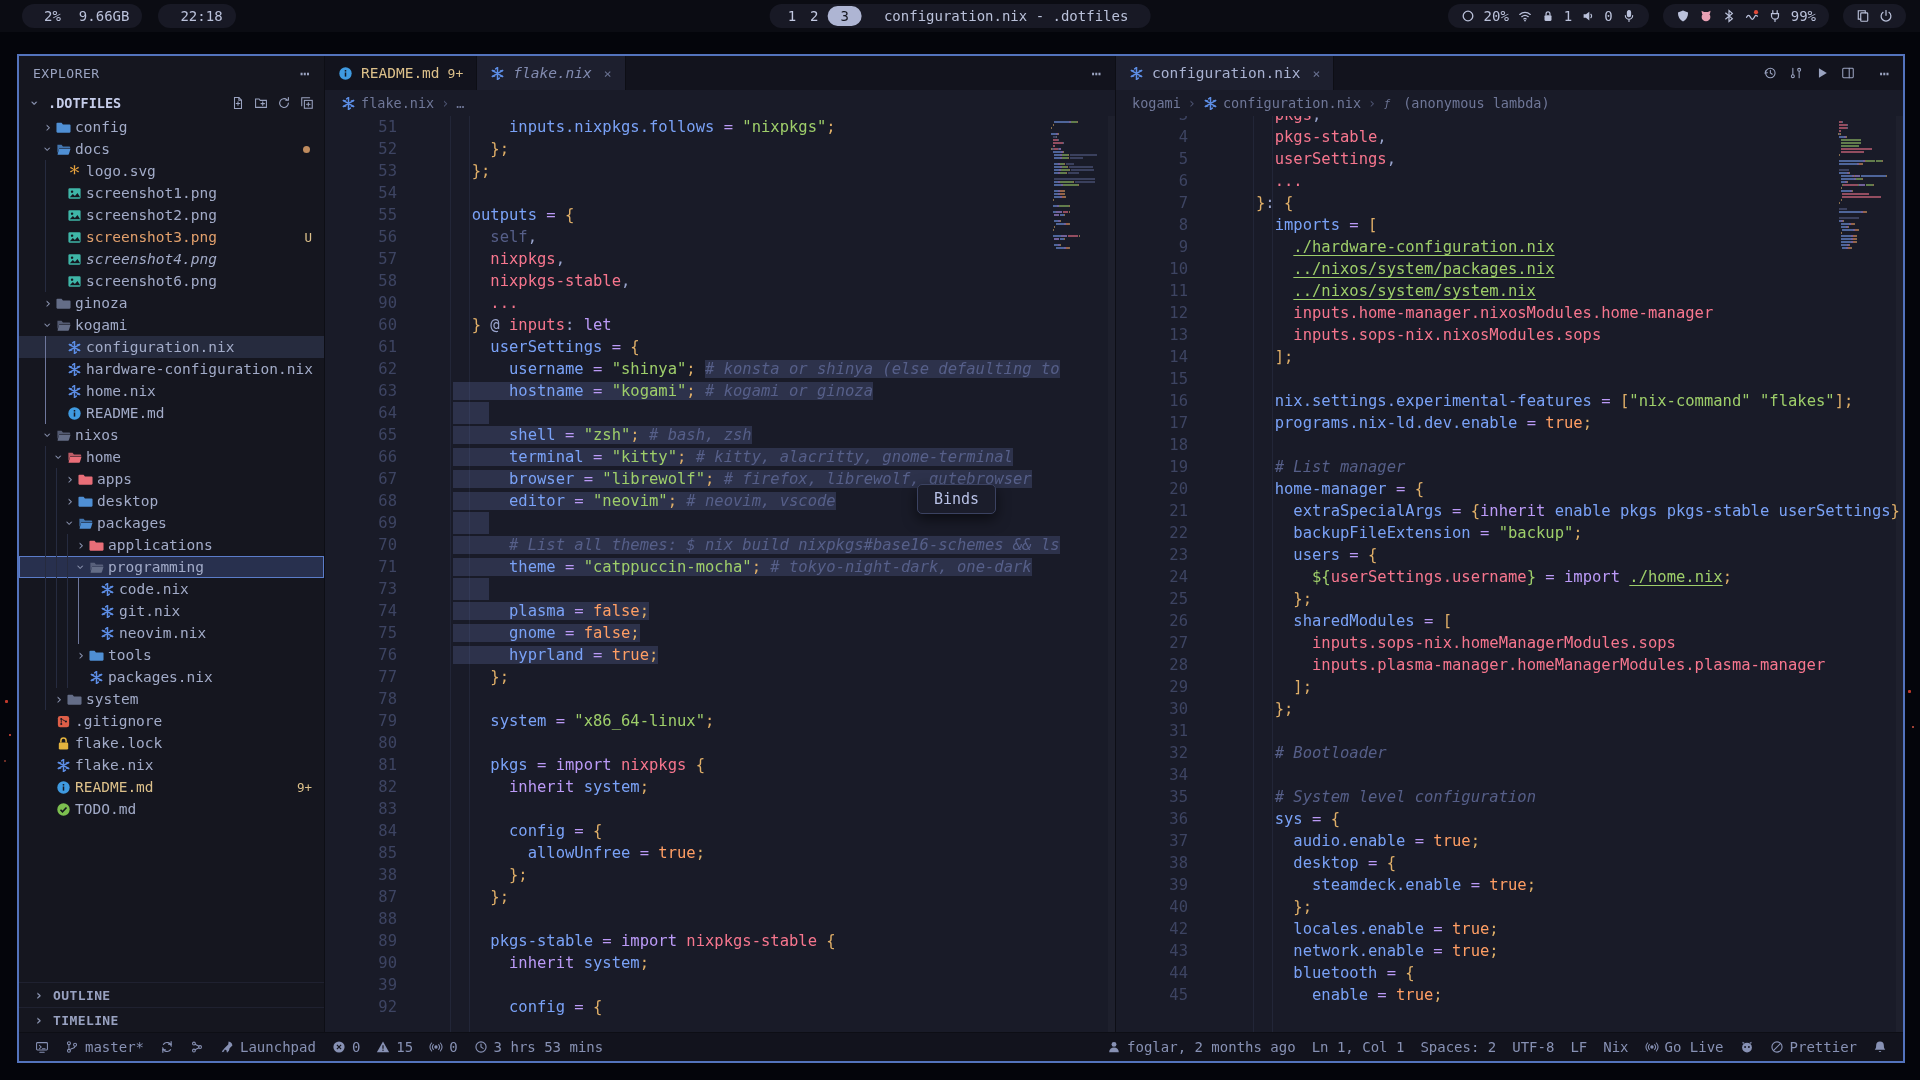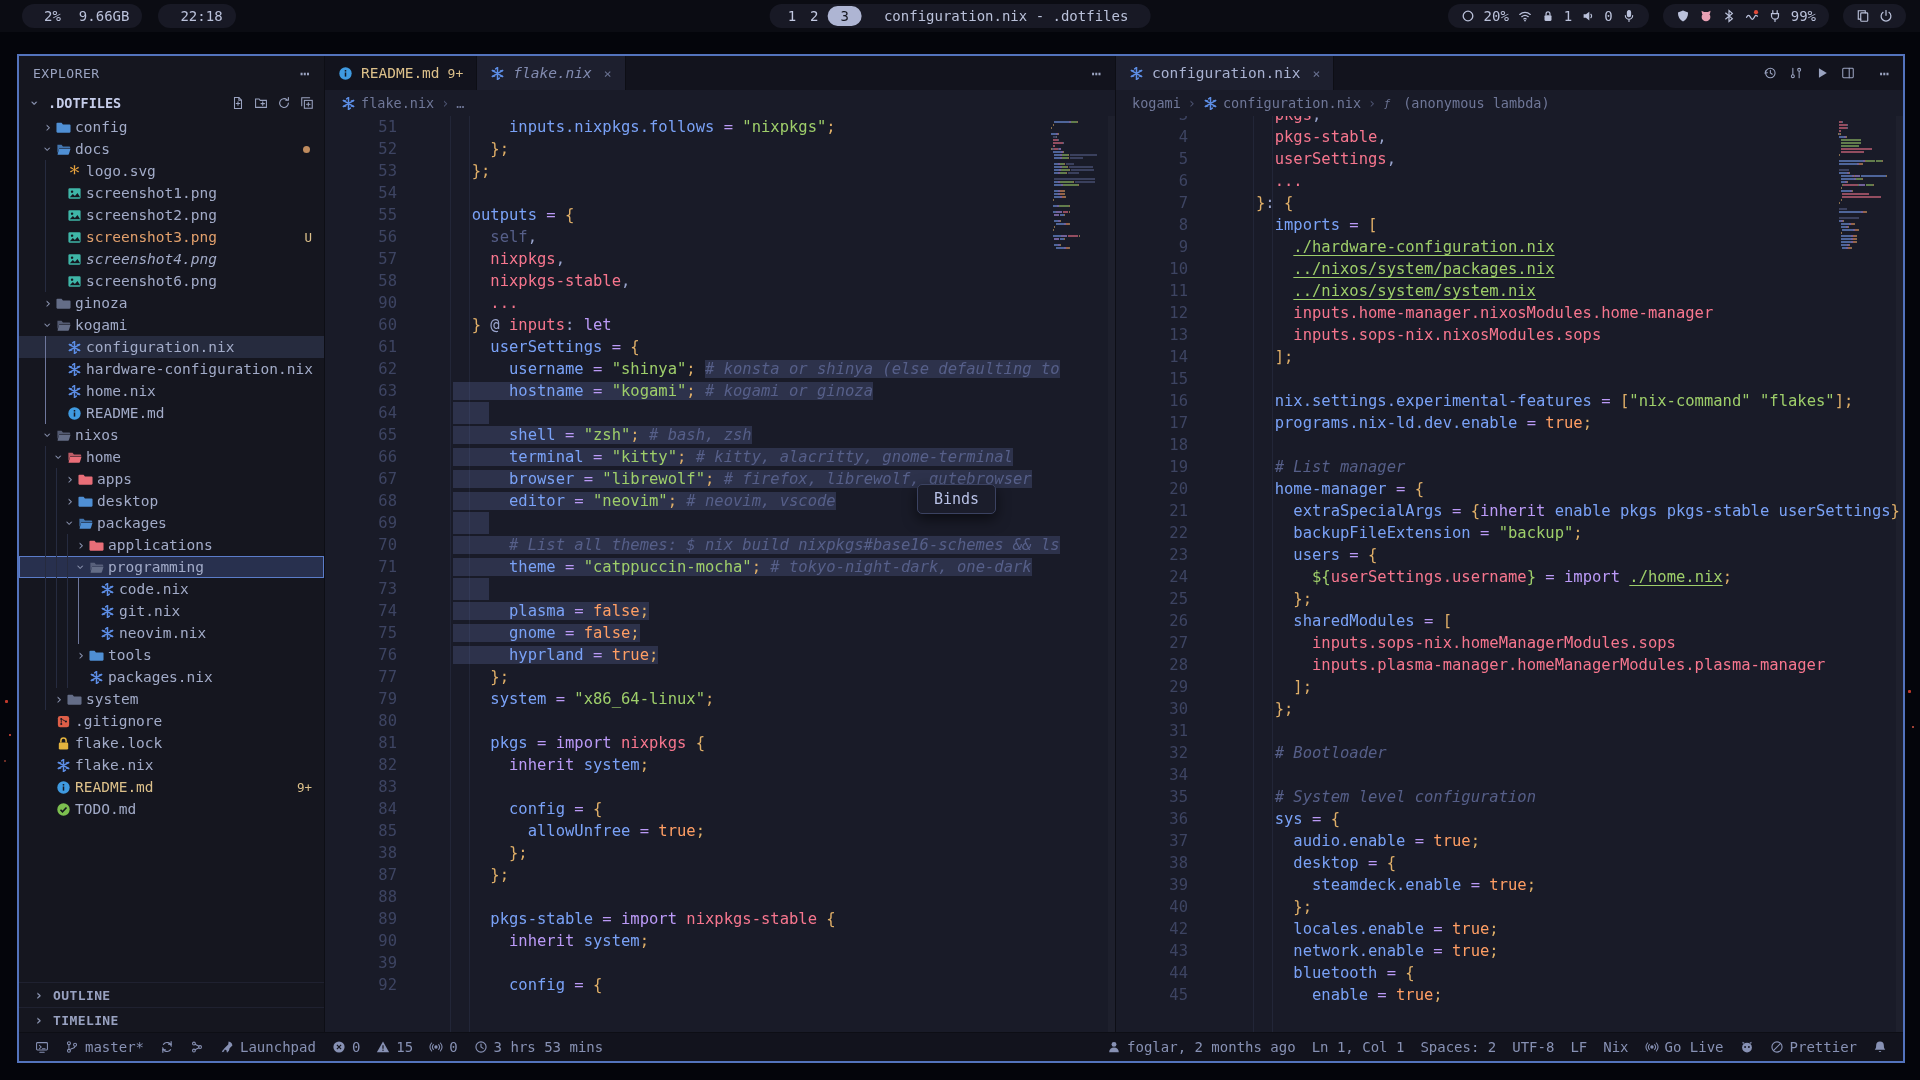--- a/index.html
+++ b/index.html
@@ -733,20 +733,21 @@
             <div class="cl"><span class="ln">67</span><span class="lc"><span class="selw"><span class="tk-p">      </span><span class="tk-b">browser</span><span class="tk-o"> = </span><span class="tk-s">"librewolf"</span><span class="tk-y">;</span><span class="tk-p"> </span><span class="tk-c"># firefox, librewolf, qutebrowser</span></span></span></div>
             <div class="cl"><span class="ln">68</span><span class="lc"><span class="selw"><span class="tk-p">      </span><span class="tk-b">editor</span><span class="tk-o"> = </span><span class="tk-s">"neovim"</span><span class="tk-y">;</span><span class="tk-p"> </span><span class="tk-c"># neovim, vscode</span></span></span></div>
             <div class="cl"><span class="ln">69</span><span class="lc"><span class="selind"></span></span></div>
             <div class="cl"><span class="ln">70</span><span class="lc"><span class="selw"><span class="tk-p">      </span><span class="tk-c"># List all themes: $ nix build nixpkgs#base16-schemes &amp;&amp; ls</span></span></span></div>
             <div class="cl"><span class="ln">71</span><span class="lc"><span class="selw"><span class="tk-p">      </span><span class="tk-b">theme</span><span class="tk-o"> = </span><span class="tk-s">"catppuccin-mocha"</span><span class="tk-y">;</span><span class="tk-p"> </span><span class="tk-c"># tokyo-night-dark, one-dark</span></span></span></div>
             <div class="cl"><span class="ln">73</span><span class="lc"><span class="selind"></span></span></div>
             <div class="cl"><span class="ln">74</span><span class="lc"><span class="selw"><span class="tk-p">      </span><span class="tk-b">plasma</span><span class="tk-o"> = </span><span class="tk-n">false</span><span class="tk-y">;</span></span></span></div>
             <div class="cl"><span class="ln">75</span><span class="lc"><span class="selw"><span class="tk-p">      </span><span class="tk-b">gnome</span><span class="tk-o"> = </span><span class="tk-n">false</span><span class="tk-y">;</span></span></span></div>
             <div class="cl"><span class="ln">76</span><span class="lc"><span class="selw"><span class="tk-p">      </span><span class="tk-b">hyprland</span><span class="tk-o"> = </span><span class="tk-n">true</span><span class="tk-y">;</span></span></span></div>
             <div class="cl"><span class="ln">77</span><span class="lc"><span class="tk-p">    </span><span class="tk-y">};</span></span></div>
+            <div class="cl"><span class="ln">78</span><span class="lc"></span></div>
             <div class="cl"><span class="ln">79</span><span class="lc"><span class="tk-p">    </span><span class="tk-b">system</span><span class="tk-o"> = </span><span class="tk-s">"x86_64-linux"</span><span class="tk-y">;</span></span></div>
             <div class="cl"><span class="ln">80</span><span class="lc"></span></div>
             <div class="cl"><span class="ln">81</span><span class="lc"><span class="tk-p">    </span><span class="tk-b">pkgs</span><span class="tk-o"> = </span><span class="tk-v">import</span><span class="tk-p"> </span><span class="tk-r">nixpkgs</span><span class="tk-p"> </span><span class="tk-y">{</span></span></div>
             <div class="cl"><span class="ln">82</span><span class="lc"><span class="tk-p">      </span><span class="tk-v">inherit</span><span class="tk-p"> </span><span class="tk-b">system</span><span class="tk-y">;</span></span></div>
             <div class="cl"><span class="ln">83</span><span class="lc"></span></div>
             <div class="cl"><span class="ln">84</span><span class="lc"><span class="tk-p">      </span><span class="tk-b">config</span><span class="tk-o"> = </span><span class="tk-y">{</span></span></div>
             <div class="cl"><span class="ln">85</span><span class="lc"><span class="tk-p">        </span><span class="tk-b">allowUnfree</span><span class="tk-o"> = </span><span class="tk-n">true</span><span class="tk-y">;</span></span></div>
             <div class="cl"><span class="ln">38</span><span class="lc"><span class="tk-p">      </span><span class="tk-y">};</span></span></div>
             <div class="cl"><span class="ln">87</span><span class="lc"><span class="tk-p">    </span><span class="tk-y">};</span></span></div>
             <div class="cl"><span class="ln">88</span><span class="lc"></span></div>

